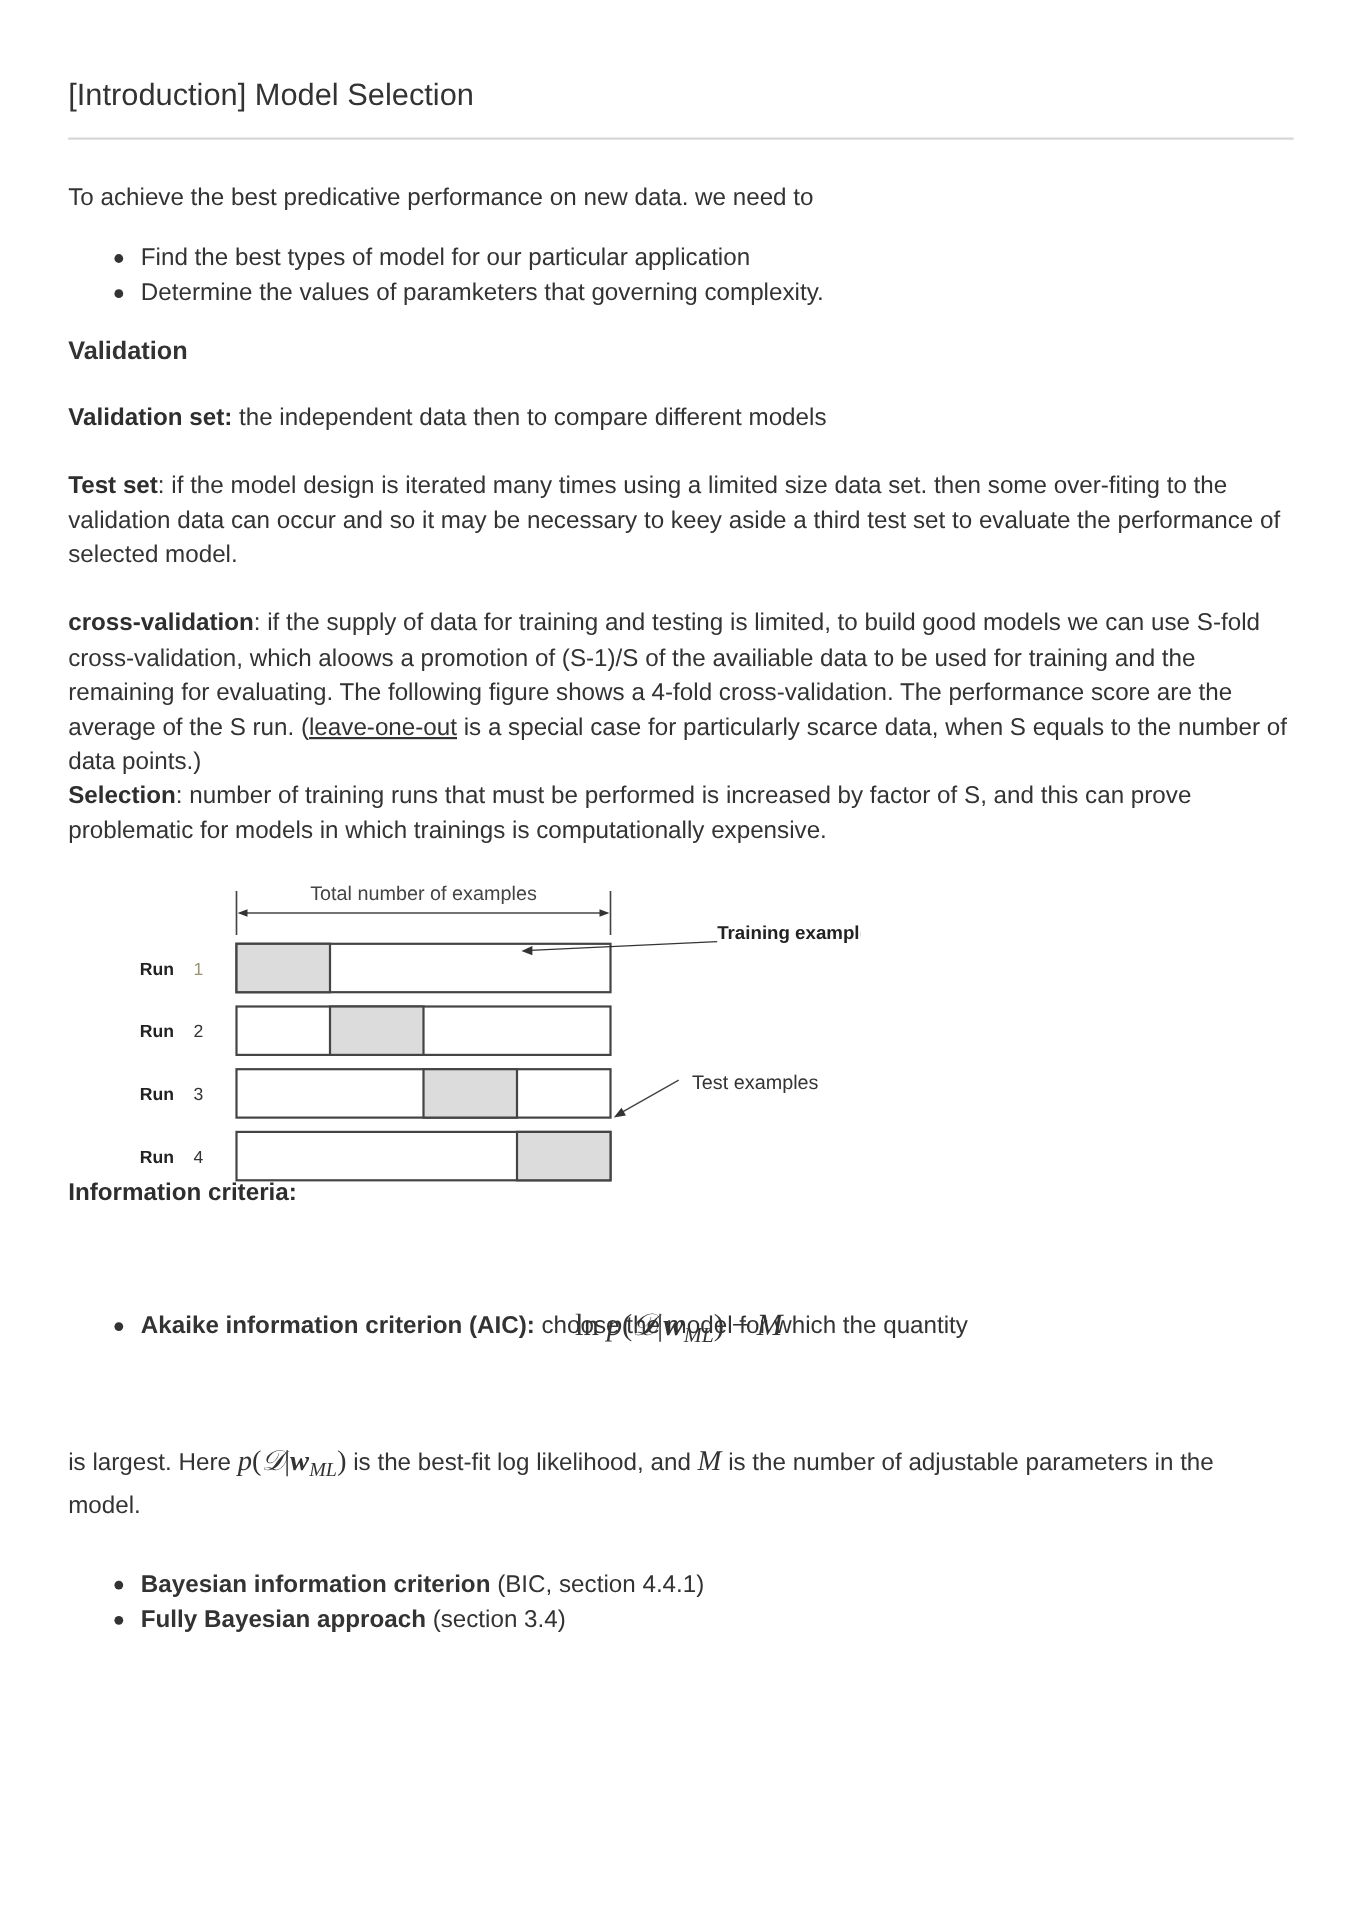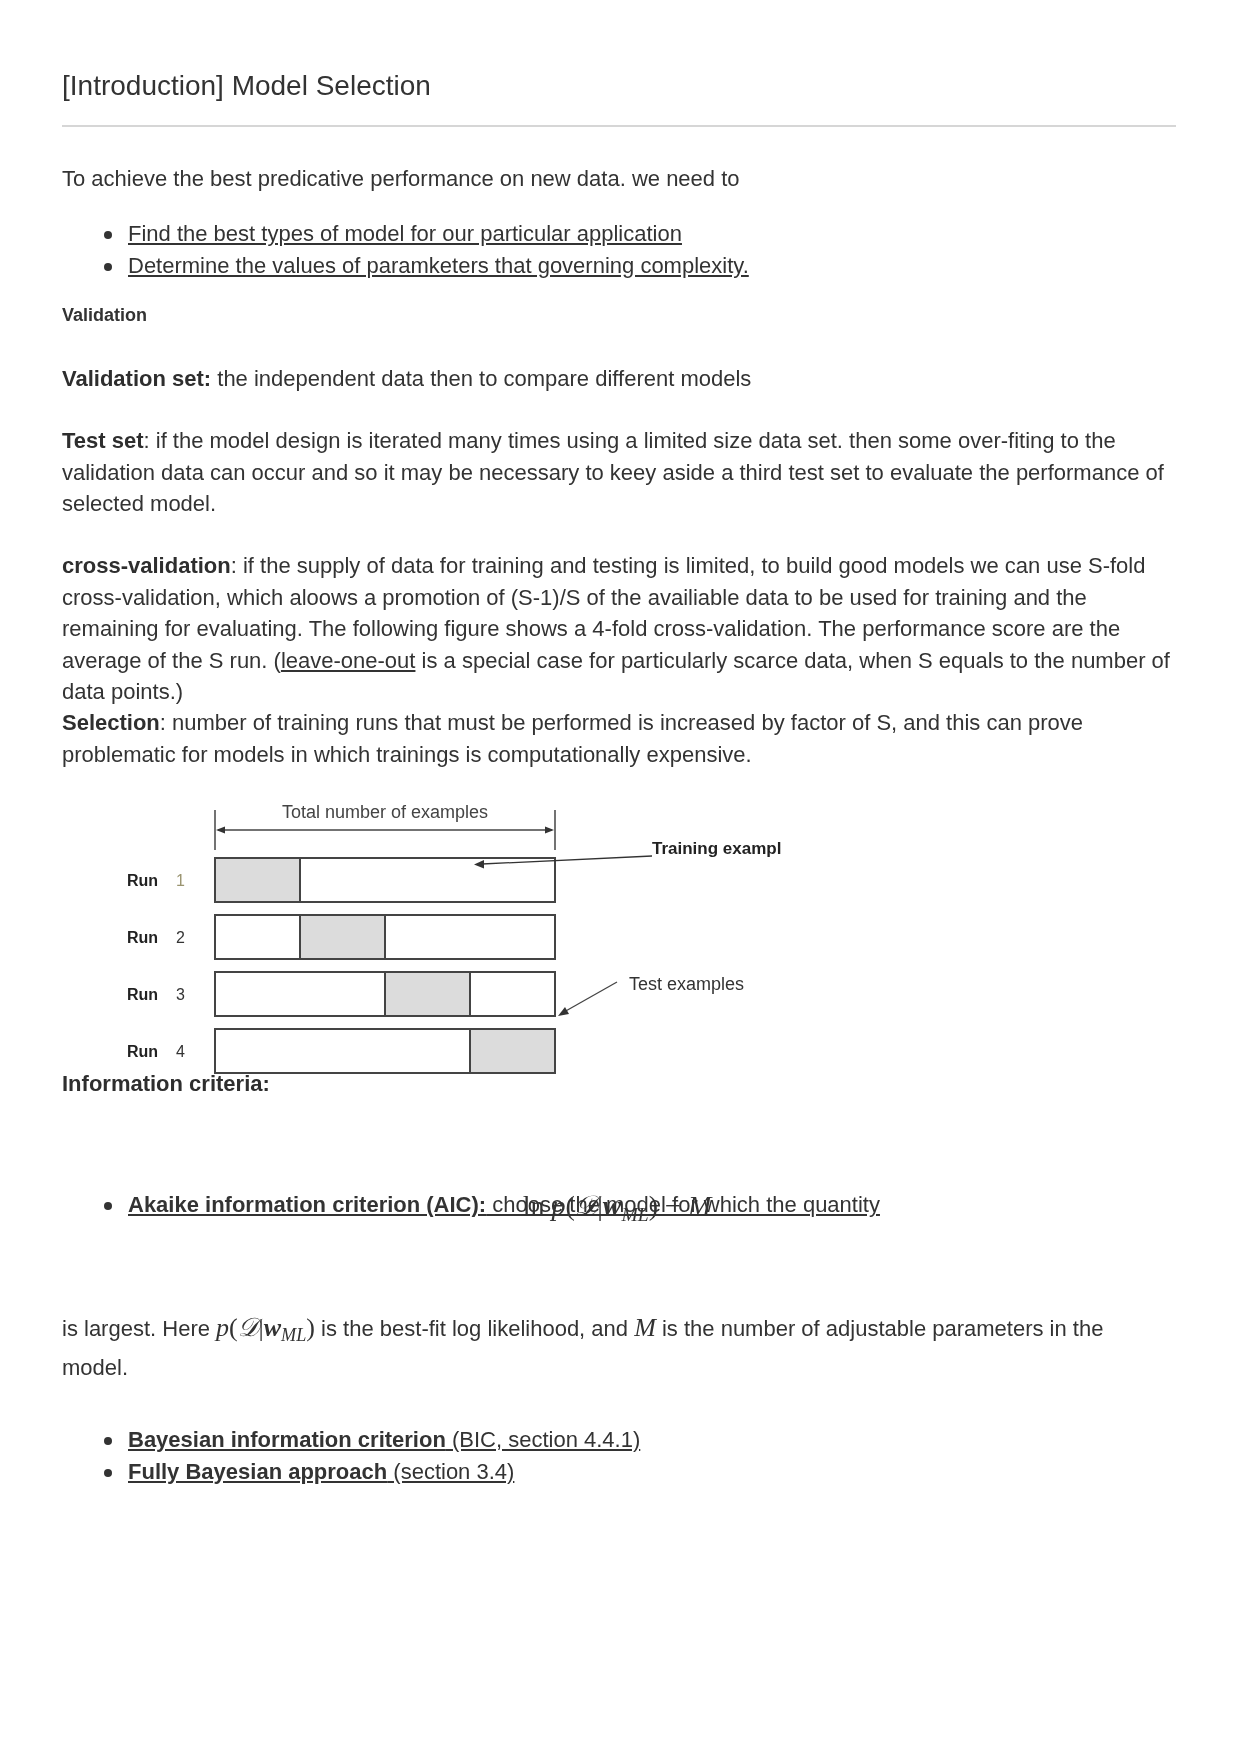--- a/index.html
+++ b/index.html
@@ -3,22 +3,22 @@
 <meta charset="utf-8">
 <style>
   html, body { margin: 0; padding: 0; background: #ffffff; }
   body { width: 1239px; height: 1754px; position: relative; overflow: hidden;
          font-family: "Liberation Sans", sans-serif; color: #333333; }
   .page { position: absolute; left: 62px; top: 0; width: 1110px; }
   .title { position: absolute; top: 70px; left: 0; font-size: 28px; font-weight: normal; color: #333; margin: 0; white-space: nowrap; }
   .rule { position: absolute; top: 125px; left: 0; width: 1114px; height: 2px; background: #d6d6d6; }
   .p { position: absolute; left: 0; width: 1110px; font-size: 22px; line-height: 31.5px; margin: 0; }
   .p b { font-weight: bold; color: #2e2e2e; }
-  .h2 { position: absolute; left: 0; font-size: 18px; font-weight: bold; margin: 0; color: #333; }
-  ul.bl { position: absolute; left: 0; margin: 0; padding: 0; list-style: none; font-size: 22px; line-height: 31.5px; text-decoration: underline; }
+  .h2 { position: absolute; left: 0; font-size: 23px; font-weight: bold; margin: 0; color: #333; }
+  ul.bl { position: absolute; left: 0; margin: 0; padding: 0; list-style: none; font-size: 22px; line-height: 31.5px; }
   ul.bl li { position: relative; padding-left: 66px; white-space: nowrap; }
   ul.bl li::before { content: ""; position: absolute; left: 42px; top: 13px; width: 8px; height: 8px; border-radius: 50%; background: #333; }
   .link { text-decoration: underline; color: #333; cursor: pointer; }
   .math { font-family: "Liberation Serif", serif; font-style: italic; }
   .math .up { font-style: normal; }
   .math .bold { font-weight: bold; }
   .math sub { font-size: 0.7em; vertical-align: -0.3em; }
   .formula { position: absolute; top: 1190px; left: 0; width: 1110px; text-align: center; font-size: 28px; color: #333; }
   .figure { position: absolute; left: 0; top: 0; margin-top: 28px; }
 </style>

